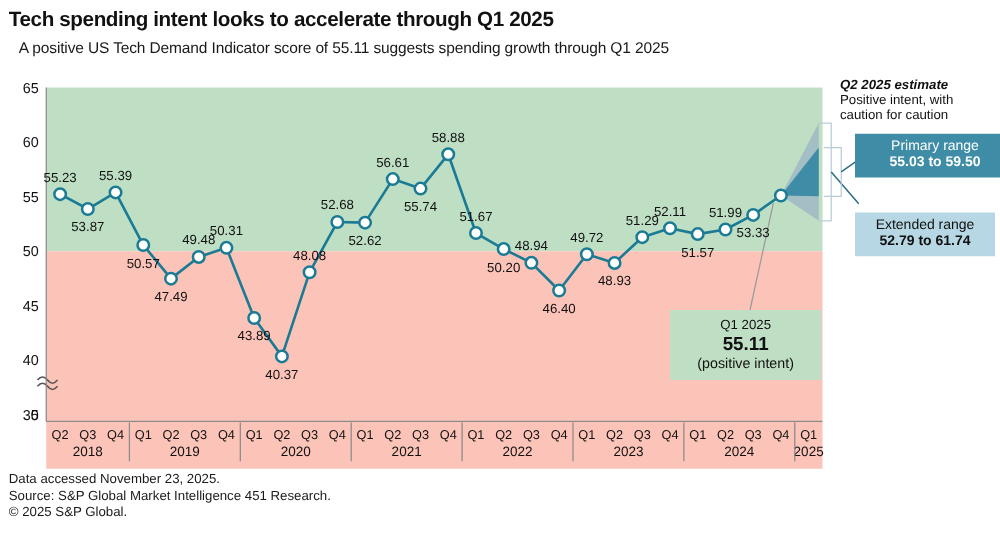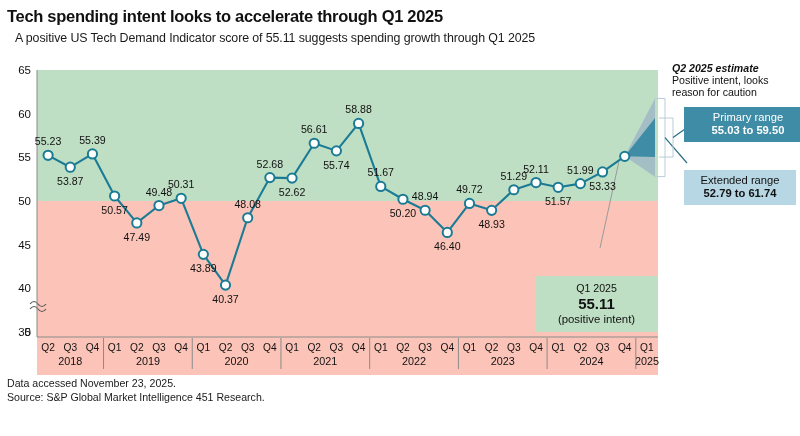--- a/index.html
+++ b/index.html
@@ -43,21 +43,21 @@
   .box-extended{
     position:absolute;left:684px;top:147px;width:112px;
     background:#b6d7e3;color:#111111;padding:4px 5px 5px 5px;
     box-sizing:border-box;text-align:center;margin-top:23px;
   }
   .box-l1{font-size:11.2px;line-height:13px;}
   .box-l2{font-size:11.2px;line-height:13px;font-weight:bold;}
   .callout{
     position:absolute;left:536px;top:248px;width:121px;height:56px;
     background:#bfdfc4;box-sizing:border-box;
-    display:flex;flex-direction:column;align-items:center;justify-content:center;margin-top:28px;
+    display:flex;flex-direction:column;align-items:center;justify-content:center;
   }
   .callout .c1{font-size:10.6px;line-height:13px;}
   .callout .c2{font-size:15px;font-weight:bold;line-height:17px;}
   .callout .c3{font-size:11.4px;line-height:14px;}
 </style>
 </head>
 <body>
 
 <div class="title">Tech spending intent looks to accelerate through Q1 2025</div>
 <div class="subtitle">A positive US Tech Demand Indicator score of 55.11 suggests spending growth through Q1 2025</div>
@@ -178,34 +178,35 @@
       <text x="558.1964285714286" y="150.28866666666664" class="dlabel">51.57</text>
       <circle cx="580.375" cy="128.62066666666664" r="4.6" fill="#ffffff" stroke="#1b7b95" stroke-width="2"></circle>
       <text x="580.375" y="118.62066666666664" class="dlabel">51.99</text>
       <circle cx="602.5535714285714" cy="116.91800000000002" r="4.6" fill="#ffffff" stroke="#1b7b95" stroke-width="2"></circle>
       <text x="602.5535714285714" y="134.918" class="dlabel">53.33</text>
       <circle cx="624.7321428571428" cy="101.37266666666667" r="4.6" fill="#ffffff" stroke="#1b7b95" stroke-width="2"></circle>
     </svg>
 </div>
 
 <div class="anno-title">Q2 2025 estimate</div>
-<div class="anno-sub">Positive intent, looks reason for caution</div>
+<div class="anno-sub">Positive intent, with caution for caution</div>
 
 <div class="box-primary">
   <div class="box-l1">Primary range</div>
   <div class="box-l2">55.03 to 59.50</div>
 </div>
 
 <div class="box-extended">
   <div class="box-l1">Extended range</div>
   <div class="box-l2">52.79 to 61.74</div>
 </div>
 
 <div class="callout">
   <div class="c1">Q1 2025</div>
   <div class="c2">55.11</div>
   <div class="c3">(positive intent)</div>
 </div>
 
 <div class="foot">
   <div>Data accessed November 23, 2025.</div>
   <div>Source: S&amp;P Global Market Intelligence 451 Research.</div>
+  <div>© 2025 S&amp;P Global.</div>
 </div>
 
 </body></html>

